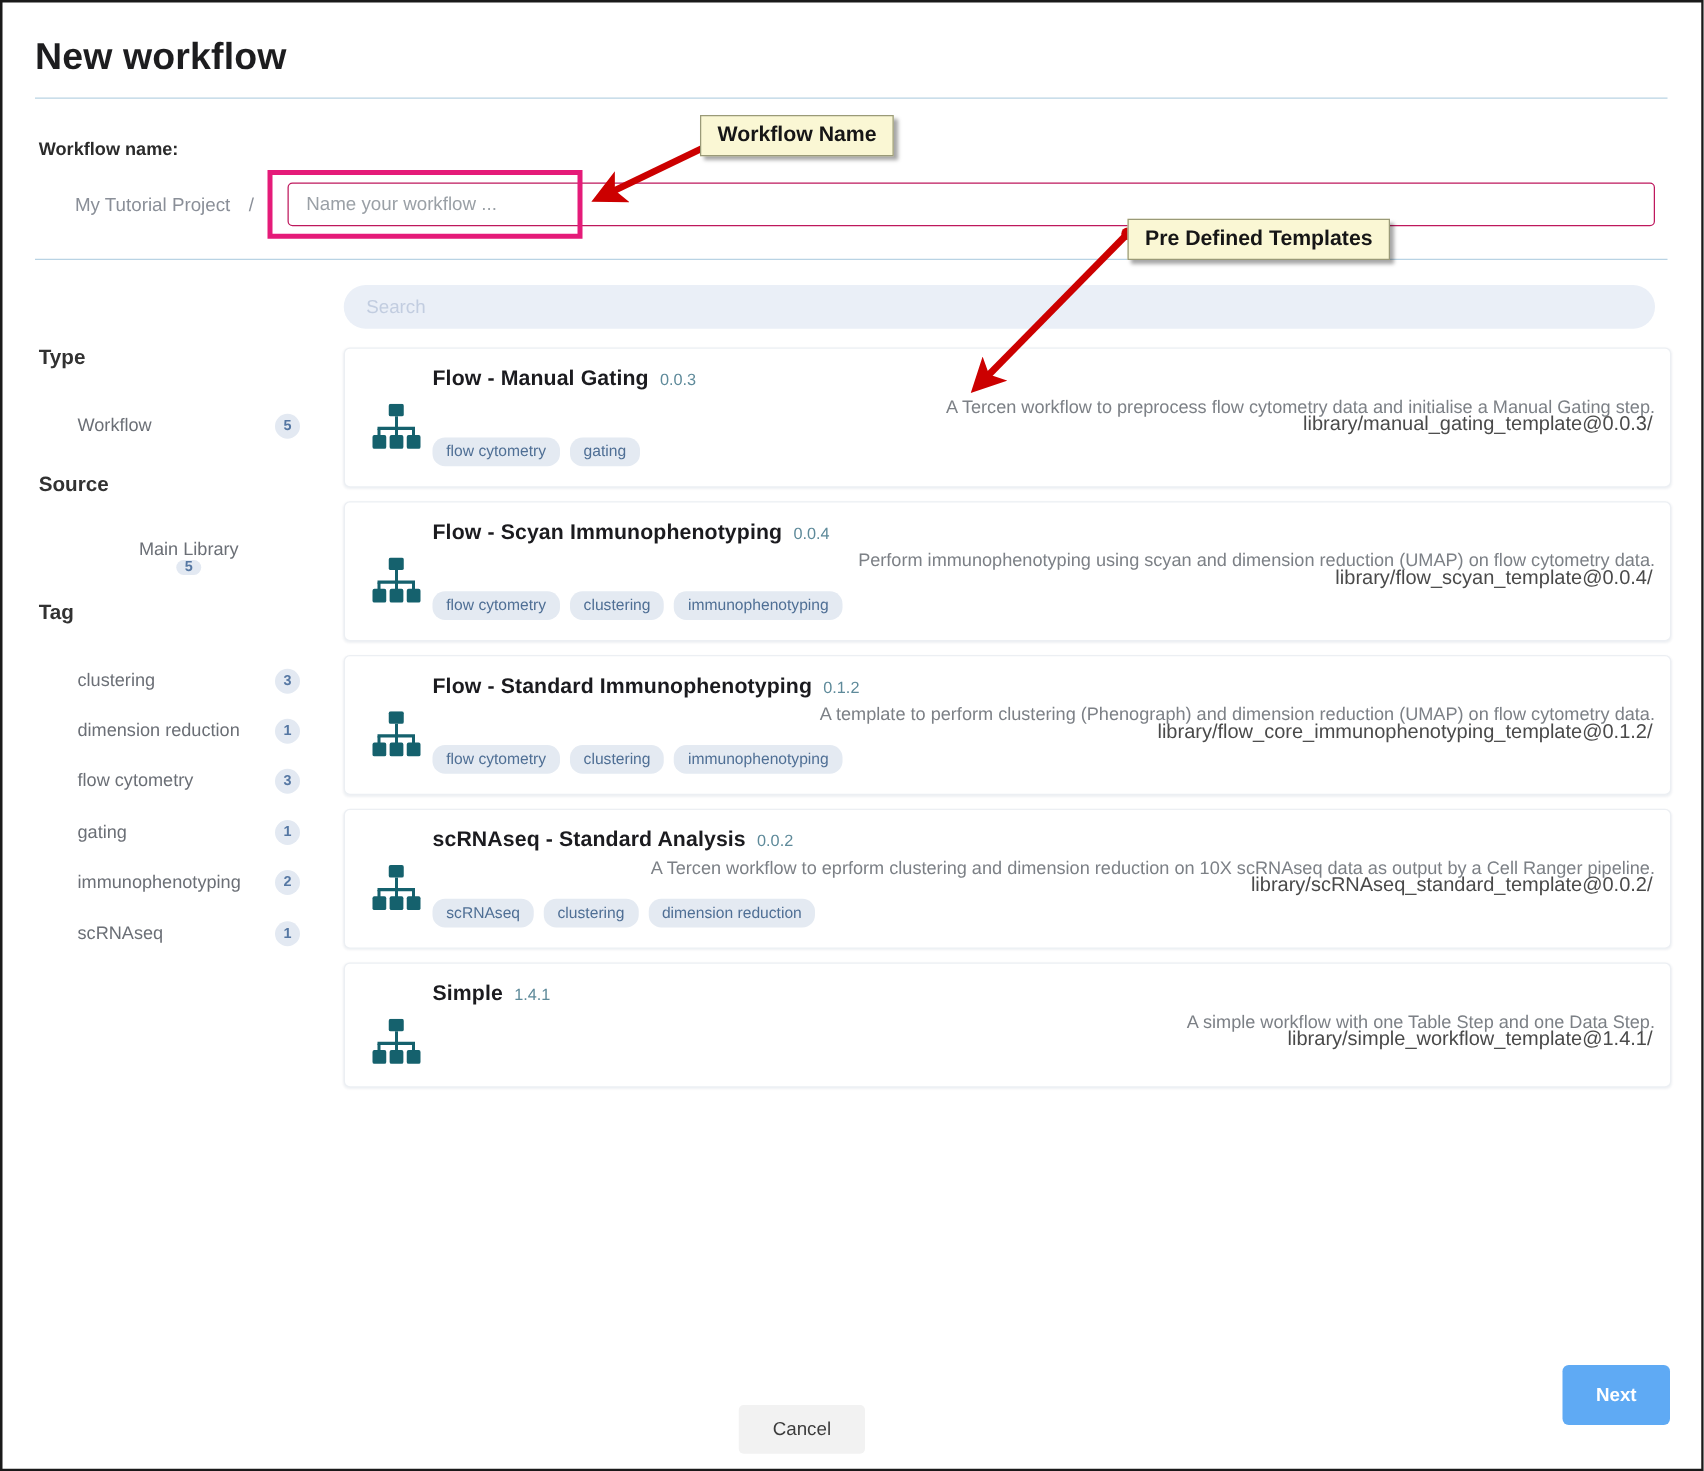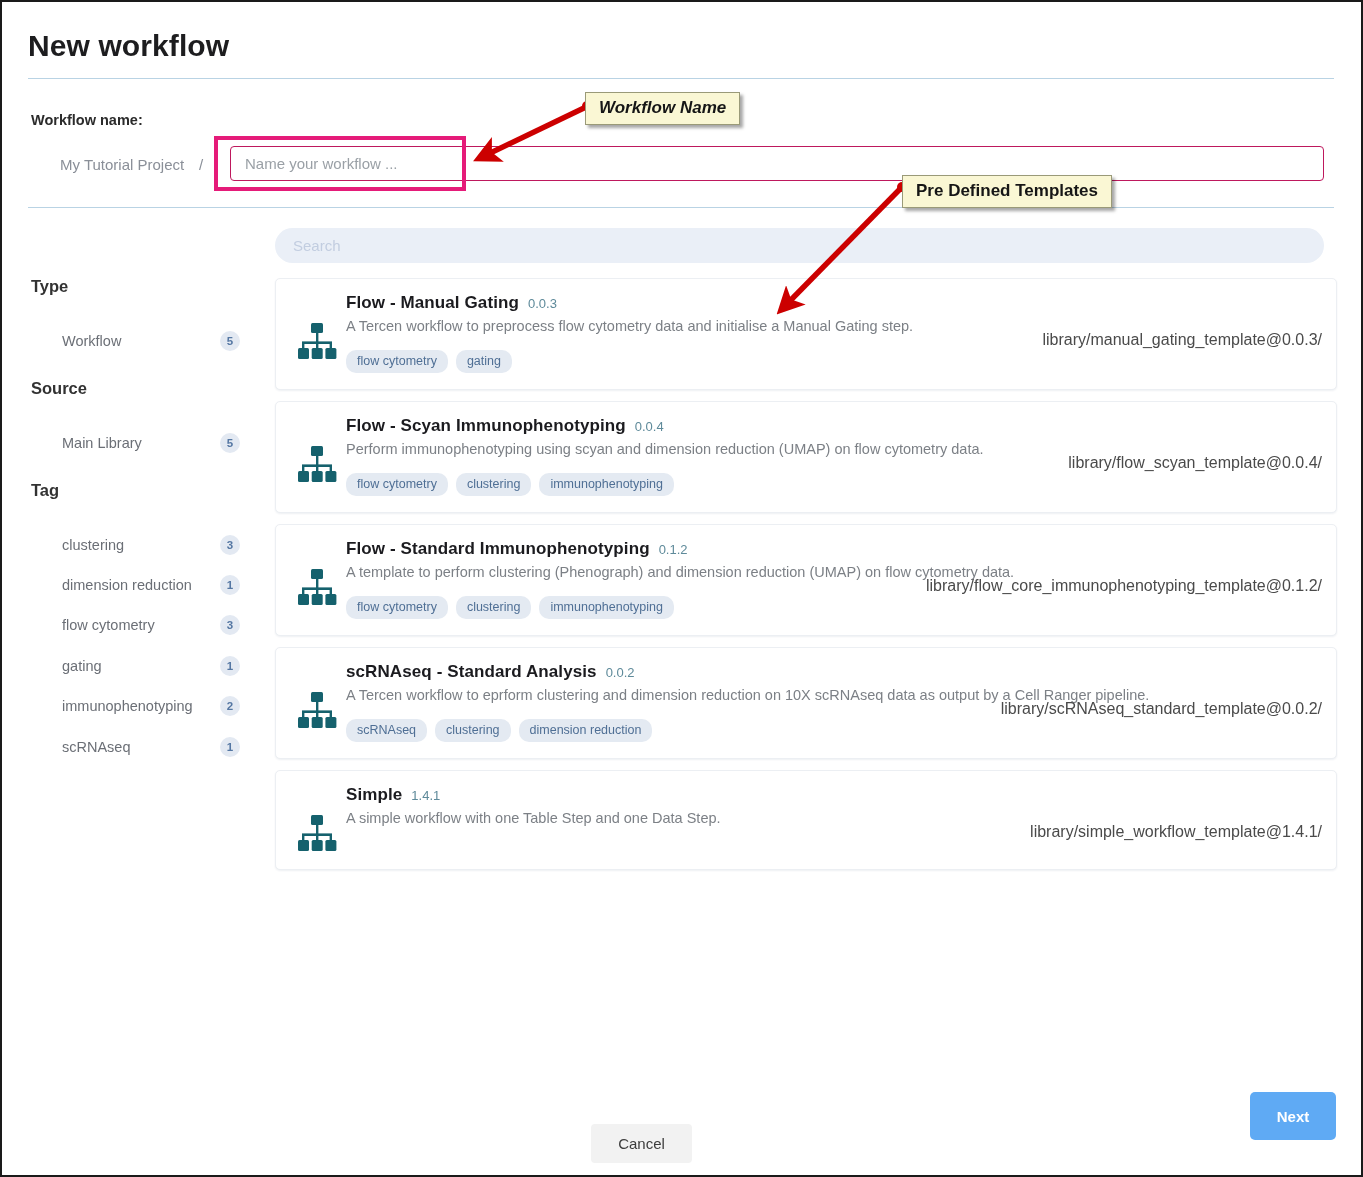--- a/index.html
+++ b/index.html
@@ -87,20 +87,21 @@
   .cards { position: absolute; left: 273px; top: 276px; width: 1062px; }
   .card {
     position: relative;
     background: #ffffff;
     border: 1px solid #eceff3;
     border-radius: 5px;
     box-shadow: 0 1px 2px rgba(20,40,80,.07);
     margin-bottom: 11px;
     padding: 14px 12px 12px 70px;
     min-height: 112px;
+    text-align: right;
   }
   .card.last { min-height: 100px; }
   .card-icon { position: absolute; left: 21px; top: 44px; }
   .card-head { display: flex; align-items: baseline; }
   .card-title {
     font-size: 17px; font-weight: bold; color: #1b1b1f;
     letter-spacing: .1px;
   }
   .card-version {
     font-size: 13px; color: #5e8a9a; margin-left: 9px;
@@ -144,21 +145,21 @@
   }
   .callout {
     position: absolute;
     background: #faf7d4;
     border: 1px solid #9a9a78;
     box-shadow: 3px 3px 3px rgba(0,0,0,.35);
     font-size: 17px; font-weight: bold; color: #161616;
     padding: 5px 13px 6px;
     white-space: nowrap;
   }
-  .callout-wf { left: 583px; top: 90px; font-style: italic; }
+  .callout-wf { left: 558px; top: 90px; }
   .callout-tpl { left: 900px; top: 173px; }
   .hl-box {
     position: absolute; left: 212px; top: 134px;
     width: 252px; height: 55px;
     border: 4px solid #e51b79;
   }
 </style>
 </head>
 <body>
 
@@ -178,21 +179,21 @@
     <span class="ph">Search</span>
   </div>
 
   <div id="facets">
       <div class="facet-title" style="top: 275px;">Type</div>
       <div class="facet-row" style="top: 328px; align-items: center;">
         <span class="lbl">Workflow</span>
         <span class="cnt">5</span>
       </div>
       <div class="facet-title" style="top: 377px;">Source</div>
-      <div class="facet-row" style="top: 430px;">
+      <div class="facet-row" style="top: 430px; flex-direction: column;">
         <span class="lbl">Main Library</span>
         <span class="cnt">5</span>
       </div>
       <div class="facet-title" style="top: 479px;">Tag</div>
       <div class="facet-row" style="top: 532px;">
         <span class="lbl">clustering</span>
         <span class="cnt">3</span>
       </div>
       <div class="facet-row" style="top: 572px;">
         <span class="lbl">dimension reduction</span>

